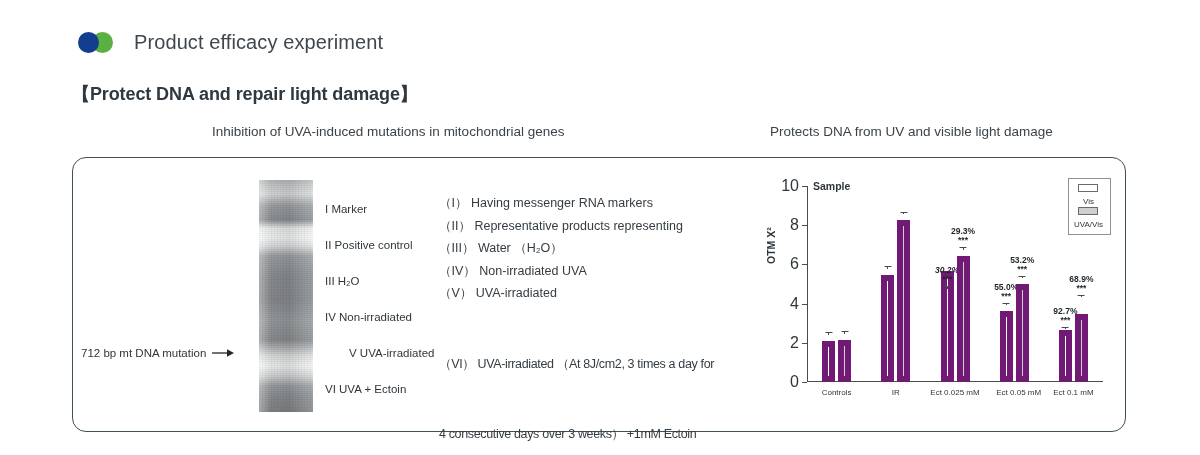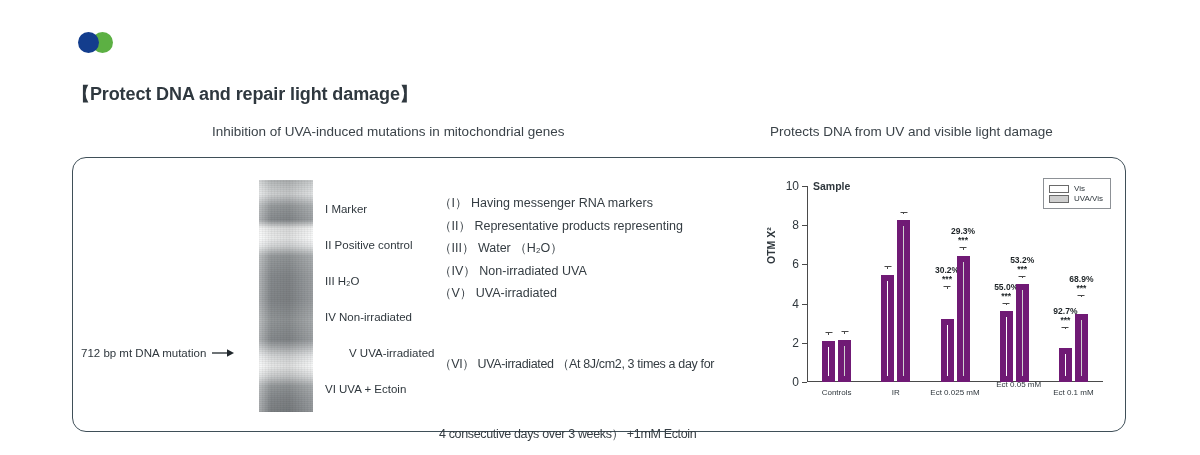--- a/index.html
+++ b/index.html
@@ -59,48 +59,49 @@
   .desc-line.tight{letter-spacing:-.35px;margin-top:48px;}
   
   #chart{position:absolute;left:700px;top:14px;width:340px;height:248px;}
   #chart-sample-label{position:absolute;left:40px;top:8px;font-size:10.5px;font-weight:bold;color:#2f373d;}
   #y-axis-title{position:absolute;left:-8px;top:92px;font-size:10.5px;font-weight:bold;color:#2f373d;
     transform:rotate(-90deg);transform-origin:left top;white-space:nowrap;}
   #plot{position:absolute;left:34px;top:14px;width:296px;height:196px;}
   #axis-v{position:absolute;left:0;top:0;width:1px;height:196px;background:#4a4a4a;}
   #axis-h{position:absolute;left:0;bottom:0;width:296px;height:1px;background:#4a4a4a;}
   .ytick{position:absolute;left:-5px;width:5px;height:1px;background:#4a4a4a;}
-  .ylabel{position:absolute;right:calc(100% + 8px);font-size:12px;color:#2f373d;transform:translateY(-50%);}
+  .ylabel{position:absolute;right:calc(100% + 8px);font-size:16px;color:#2f373d;transform:translateY(-50%);}
   .bar-group{position:absolute;bottom:0;display:flex;align-items:flex-end;gap:3px;}
   .bar{position:relative;width:13px;box-sizing:border-box;border:6px solid #701a75;}
   .bar.vis{background:#ffffff;}
   .bar.uva{background:#cfcfcf;}
   .errbar{position:absolute;left:50%;transform:translateX(-50%);width:7px;}
   .errbar .stem{position:absolute;left:50%;transform:translateX(-50%);width:1px;background:#4a4a4a;height:100%;}
   .errbar .cap{position:absolute;left:0;top:0;width:7px;height:1px;background:#4a4a4a;}
   .annot{position:absolute;left:50%;transform:translateX(-50%);text-align:center;white-space:nowrap;}
   .annot .pct{font-size:8.5px;font-weight:bold;color:#1e2427;line-height:9px;}
   .annot .stars{font-size:8.5px;font-weight:bold;color:#1e2427;line-height:8px;}
   .xlabel{position:absolute;top:6px;font-size:8px;color:#2f373d;white-space:nowrap;transform:translateX(-50%);}
   
   #legend{position:absolute;right:2px;top:6px;border:1px solid #8d9196;background:#fff;padding:4px 7px 4px 5px;}
-  .legend-row{display:flex;align-items:center;gap:5px;margin:1px 0;}
+  .legend-row{display:flex;align-items:center;gap:5px;margin:1px 0;flex-direction:column;}
   .legend-swatch{width:20px;height:8px;border:1px solid #6a6a6a;box-sizing:border-box;}
   .legend-swatch.vis{background:#fff;}
   .legend-swatch.uva{background:#cfcfcf;}
   .legend-text{font-size:8px;color:#2f373d;}
 </style>
 </head>
 <body>
 
 <div id="header-row">
   <div id="logo-dots">
     <div class="dot dot-green"></div>
     <div class="dot dot-blue"></div>
   </div>
+  <div id="header-title">Product efficacy experiment</div>
 </div>
 
 <div id="section-title">【Protect DNA and repair light damage】</div>
 
 <div class="caption" id="caption-left">Inhibition of UVA-induced mutations in mitochondrial genes</div>
 <div class="caption" id="caption-right">Protects DNA from UV and visible light damage</div>
 
 <div id="panel">
 
   <div id="mutation-annot">
@@ -184,21 +185,21 @@
           </div>
           <div class="bar uva" style="height: 161.7px;">
             <div class="errbar" style="bottom: 161.7px; height: 1.96px;">
               <div class="stem"></div>
               <div class="cap"></div>
             </div>
           </div>
         </div>
         <div class="xlabel" style="left: 88.8px; top: 202px;">IR</div>
         <div class="bar-group" style="left: 133.5px;">
-          <div class="bar vis" style="height: 63px;">
+          <div class="bar vis" style="height: 111px; font-style: italic;">
             <div class="errbar" style="bottom: 87.22px; height: 2.548px;">
               <div class="stem"></div>
               <div class="cap"></div>
             </div>
             <div class="annot" style="bottom: 92.768px;">
               <div class="pct">30.2%</div>
               <div class="stars">***</div>
             </div>
           </div>
           <div class="bar uva" style="height: 126.42px;">
@@ -228,23 +229,23 @@
             <div class="errbar" style="bottom: 98px; height: 1.96px;">
               <div class="stem"></div>
               <div class="cap"></div>
             </div>
             <div class="annot" style="bottom: 102.96px;">
               <div class="pct">53.2%</div>
               <div class="stars">***</div>
             </div>
           </div>
         </div>
-        <div class="xlabel" style="left: 207.2px; top: 194px; padding-left: 9px;">Ect 0.05 mM</div>
+        <div class="xlabel" style="left: 207.2px; top: 202px; padding-left: 9px;">Ect 0.05 mM</div>
         <div class="bar-group" style="left: 251.9px;">
-          <div class="bar vis" style="height: 34px;">
+          <div class="bar vis" style="height: 52px;">
             <div class="errbar" style="bottom: 46.648px; height: 2.548px;">
               <div class="stem"></div>
               <div class="cap"></div>
             </div>
             <div class="annot" style="bottom: 52.196px;">
               <div class="pct">92.7%</div>
               <div class="stars">***</div>
             </div>
           </div>
           <div class="bar uva" style="height: 68px;">

